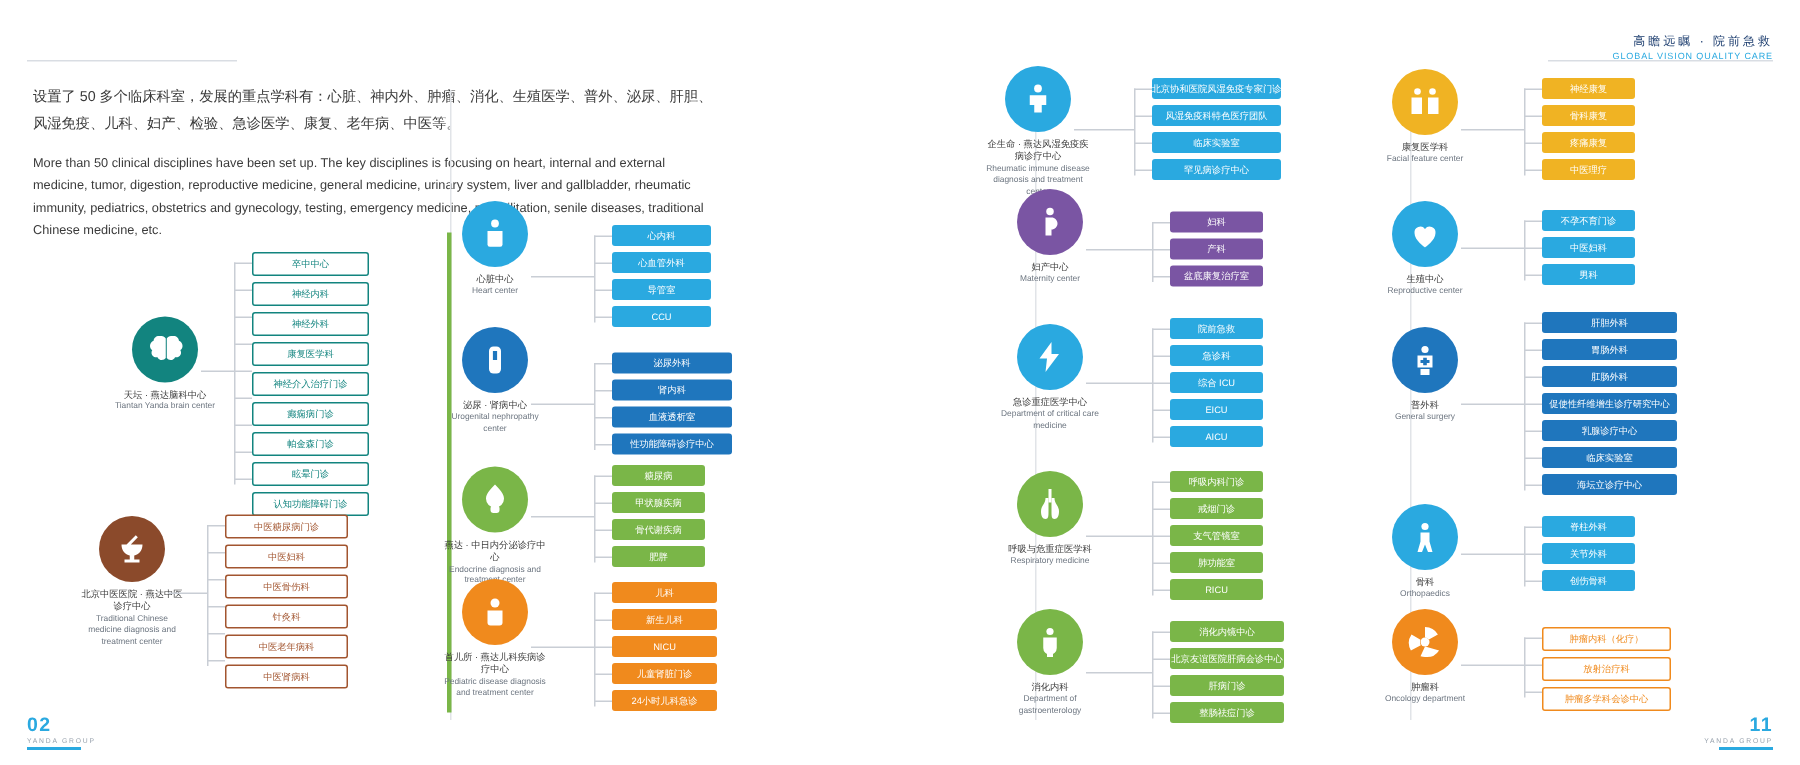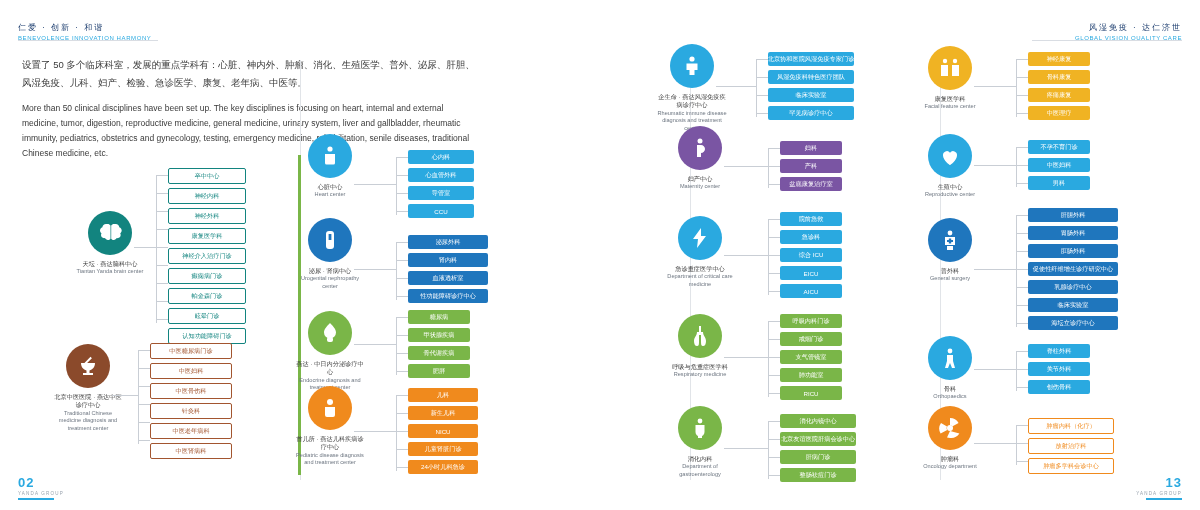--- a/index.html
+++ b/index.html
@@ -61,28 +61,24 @@
   .tree{position:absolute;}
   .tree .spine{position:absolute;width:1px;background:#c9ced5;}
   .tree .twig{position:absolute;height:1px;background:#c9ced5;}
   .tree .stem{position:absolute;height:1px;background:#c9ced5;}
 </style>
 </head>
 <body>
 
 <div class="page">
 
-  <div class="hdr-left">
-    <div class="cn">仁爱 · 创新 · 和谐</div>
-    <div class="en">BENEVOLENCE  INNOVATION  HARMONY</div>
-  </div>
   <div class="rule left"></div>
 
   <div class="hdr-right">
-    <div class="cn">风湿免疫 · 达仁济世</div>
+    <div class="cn">高瞻远瞩 · 院前急救</div>
     <div class="en">GLOBAL VISION QUALITY CARE</div>
   </div>
   <div class="rule right"></div>
 
   <div class="intro">
     <div class="cn">设置了 50 多个临床科室，发展的重点学科有：心脏、神内外、肿瘤、消化、生殖医学、普外、泌尿、肝胆、风湿免疫、儿科、妇产、检验、急诊医学、康复、老年病、中医等。</div>
     <div class="en">More than 50 clinical disciplines have been set up. The key disciplines is focusing on heart, internal and external medicine, tumor, digestion, reproductive medicine, general medicine, urinary system, liver and gallbladder, rheumatic immunity, pediatrics, obstetrics and gynecology, testing, emergency medicine, rehabilitation, senile diseases, traditional Chinese medicine, etc.</div>
   </div>
 
   <div class="vsep v1"></div>
@@ -559,18 +555,18 @@
       </div>
     </div>
 
   <div class="pgnum l">
     <div class="n">02</div>
     <div class="g">YANDA GROUP</div>
   </div>
   <div class="pgbar l"></div>
 
   <div class="pgnum r">
-    <div class="n">13</div>
+    <div class="n">11</div>
     <div class="g">YANDA GROUP</div>
   </div>
   <div class="pgbar r"></div>
 
 </div>
 
 </body></html>

